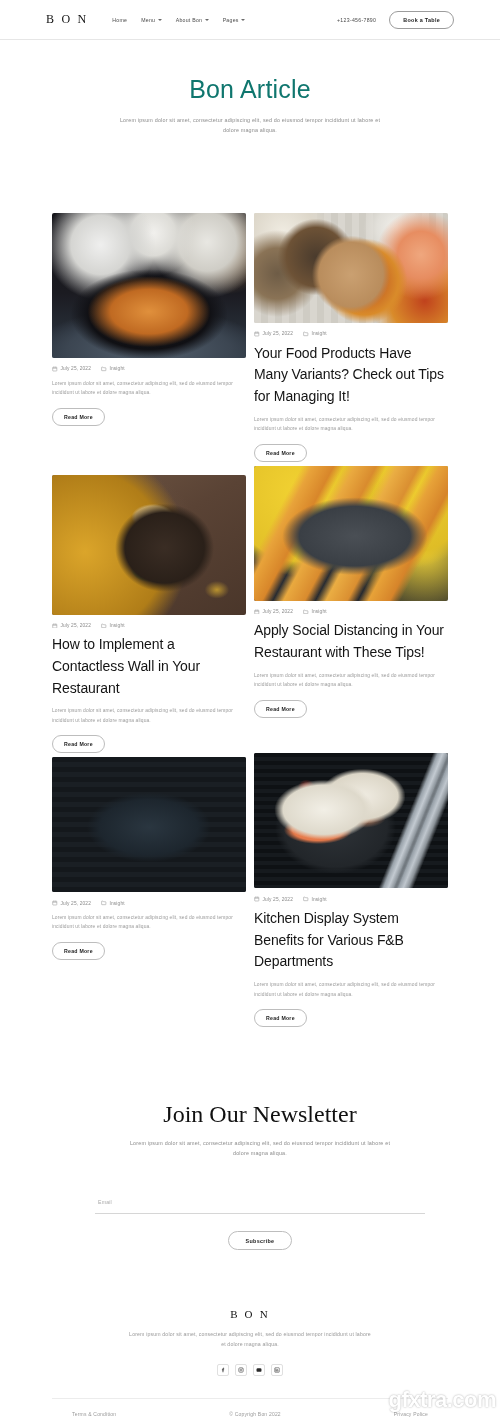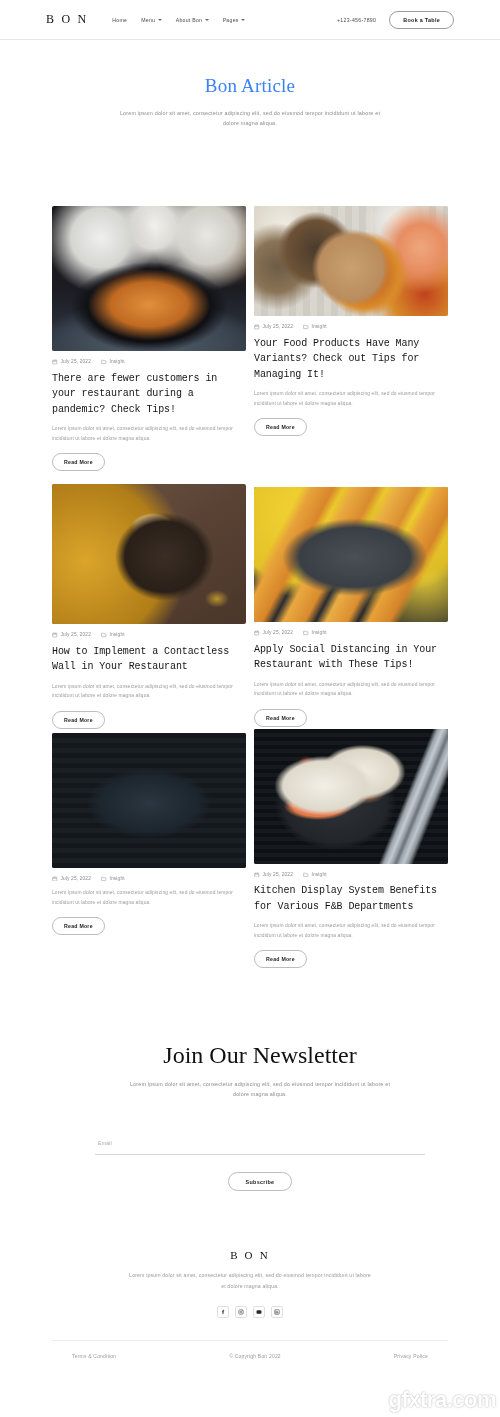--- a/index.html
+++ b/index.html
@@ -41,22 +41,22 @@
   .phone { font-size:5.2px; color:#4a4a4a; letter-spacing:.3px; white-space:nowrap; }
   .btn-book {
     border:1px solid #9c9c9c; border-radius:20px;
     padding:5px 13px; font-size:5.4px; color:#1c1c1c; background:#fff;
     letter-spacing:.3px; cursor:pointer; white-space:nowrap; font-weight:600;
   }
 
   
   .hero { text-align:center; padding:35px 0 0; }
   .hero-title {
-    font-family:Liberation Serif, serif;
-    font-size:19px; font-weight:400; letter-spacing:.2px; color:#3b82f6;
+    font-family:Liberation Sans, sans-serif;
+    font-size:25px; font-weight:400; letter-spacing:.2px; color:#0f766e;
   }
   .hero-sub {
     margin:11px auto 0; width:262px;
     font-size:5.4px; line-height:1.85; color:#8d8d8d; letter-spacing:.18px;
   }
 
   
   .grid {
     margin-top:78px;
     padding:0 52px;
@@ -73,22 +73,22 @@
   .thumb .ph { width:100%; height:100%; display:block; position:relative; }
 
   .meta {
     display:flex; align-items:center; gap:10px;
     margin-top:8px; font-size:4.8px; color:#8a8a8a; letter-spacing:.15px;
   }
   .meta-item { display:flex; align-items:center; gap:3px; white-space:nowrap; }
   .ic { width:5.5px; height:5.5px; display:block; flex:0 0 auto; }
 
   .card-title {
-    font-family:Liberation Mono, monospace;
-    font-size:10px; line-height:1.55; font-weight:400;
+    font-family:Liberation Sans, sans-serif;
+    font-size:14px; line-height:1.55; font-weight:400;
     color:#141414; margin-top:6px; letter-spacing:-.1px;
   }
   .card-desc {
     font-size:4.9px; line-height:1.95; color:#9a9a9a;
     margin-top:7px; letter-spacing:.12px;
   }
   .btn-read {
     display:inline-block; margin-top:10px;
     border:1px solid #bdbdbd; border-radius:20px;
     padding:5px 11px; font-size:5.2px; color:#1c1c1c; background:#fff;
@@ -283,21 +283,20 @@
             </svg>
           <span>July 25, 2022</span>
         </span>
         <span class="meta-item">
           <svg class="ic" viewBox="0 0 16 16" fill="none" stroke="#8a8a8a" stroke-width="1.4">
               <path d="M1.8 12.6V4.2a1 1 0 0 1 1-1h3.1l1.6 1.9h5.7a1 1 0 0 1 1 1v6.5a1 1 0 0 1-1 1H2.8a1 1 0 0 1-1-1z"></path>
             </svg>
           <span>Insight</span>
         </span>
       </div>
-      <h2 class="card-title">There are fewer customers in your restaurant during a pandemic? Check Tips!</h2>
       <p class="card-desc">Lorem ipsum dolor sit amet, consectetur adipiscing elit, sed do eiusmod tempor incididunt ut labore et dolore magna aliqua.</p>
       <button class="btn-read">Read More</button>
     </div>
 
     <div class="card">
       <a class="thumb">
         <span class="ph ph-table" style="height:110px"></span>
       </a>
       <div class="meta">
         <span class="meta-item">
@@ -336,21 +335,21 @@
               <path d="M1.8 12.6V4.2a1 1 0 0 1 1-1h3.1l1.6 1.9h5.7a1 1 0 0 1 1 1v6.5a1 1 0 0 1-1 1H2.8a1 1 0 0 1-1-1z"></path>
             </svg>
           <span>Insight</span>
         </span>
       </div>
       <h2 class="card-title">How to Implement a Contactless Wall in Your Restaurant</h2>
       <p class="card-desc">Lorem ipsum dolor sit amet, consectetur adipiscing elit, sed do eiusmod tempor incididunt ut labore et dolore magna aliqua.</p>
       <button class="btn-read">Read More</button>
     </div>
 
-    <div class="card" style="margin-top:16px">
+    <div class="card" style="margin-top:4px">
       <a class="thumb">
         <span class="ph ph-skewers" style="height:135px"></span>
       </a>
       <div class="meta">
         <span class="meta-item">
           <svg class="ic" viewBox="0 0 16 16" fill="none" stroke="#8a8a8a" stroke-width="1.4">
               <rect x="2" y="3.5" width="12" height="11" rx="1.3"></rect>
               <path d="M2 6.6h12M5.2 2v2.6M10.8 2v2.6"></path>
             </svg>
           <span>July 25, 2022</span>

